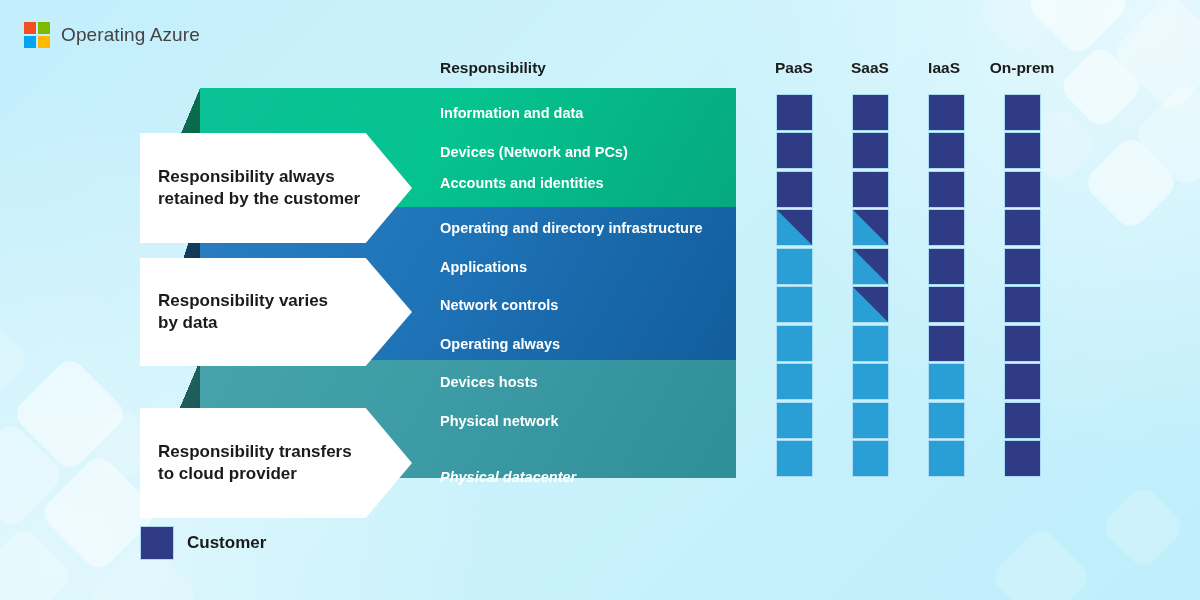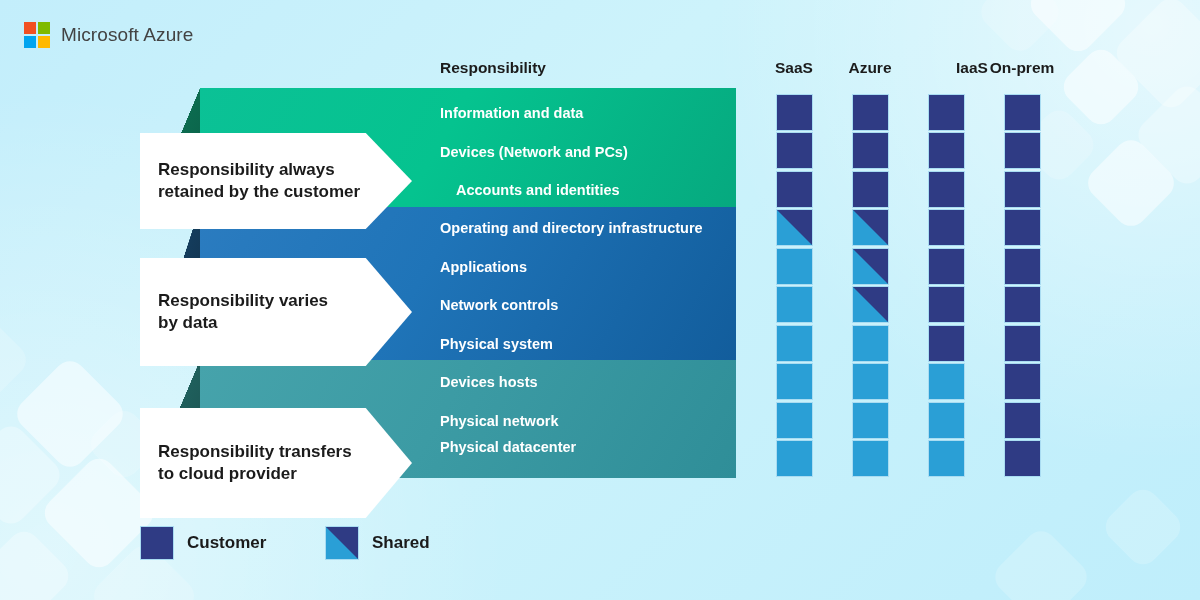--- a/index.html
+++ b/index.html
@@ -139,21 +139,21 @@
     clip-path: polygon(0 0, 83% 0, 100% 50%, 83% 100%, 0 100%);
     filter: drop-shadow(2px 2px 4px rgba(20,60,80,0.13));
   }
   .callout .txt {
     font-size: 17px;
     font-weight: bold;
     color: #1b1b1b;
     line-height: 1.32;
     white-space: pre-line;
   }
-  #callout-1 { top: 133px; height: 96px; }
+  #callout-1 { top: 133px; height: 110px; }
   #callout-2 { top: 258px; height: 108px; }
   #callout-3 { top: 398px; height: 110px; margin-top: 10px; }
 
   
   #matrix {
     position: absolute;
     left: 0; top: 0;
     z-index: 5;
   }
   .cell {
@@ -226,27 +226,27 @@
   <div class="dm faint" style="left:1112px; top:496px;  width:62px;  height:62px;"></div>
 </div>
 
 <div id="brand">
   <span id="ms-logo">
     <i style="background: rgb(242, 80, 34);"></i>
     <i style="background: rgb(127, 186, 0);"></i>
     <i style="background: rgb(0, 164, 239);"></i>
     <i style="background: rgb(255, 185, 0);"></i>
   </span>
-  <span id="brand-text">Microsoft Azure</span>
+  <span id="brand-text">Operating Azure</span>
 </div>
 
 <div class="hdr" id="hdr-responsibility">Responsibility</div>
-<div class="hdr col" style="left:749px;">SaaS</div>
-<div class="hdr col" style="left:825px;">Azure</div>
-<div class="hdr col" style="left:927px;">IaaS</div>
+<div class="hdr col" style="left:749px;">PaaS</div>
+<div class="hdr col" style="left:825px;">SaaS</div>
+<div class="hdr col" style="left:870px;text-align:right;">IaaS</div>
 <div class="hdr col" style="left:977px;">On-prem</div>
 
 <div class="band" id="band-green">
   <div class="fold">
       <div class="tri"></div>
     </div>
   <div class="body"></div>
 </div>
 <div class="band" id="band-blue">
   <div class="fold">
@@ -256,28 +256,28 @@
 </div>
 <div class="band" id="band-teal">
   <div class="fold">
       <div class="tri"></div>
     </div>
   <div class="body"></div>
 </div>
 
 <div class="row-label" style="top:106px;">Information and data</div>
 <div class="row-label" style="top:145px;">Devices (Network and PCs)</div>
-<div class="row-label" style="top:183px;margin-left:16px;">Accounts and identities</div>
+<div class="row-label" style="top:176px;">Accounts and identities</div>
 <div class="row-label" style="top:221px;">Operating and directory infrastructure</div>
 <div class="row-label" style="top:260px;">Applications</div>
 <div class="row-label" style="top:298px;">Network controls</div>
-<div class="row-label" style="top:337px;">Physical system</div>
+<div class="row-label" style="top:337px;">Operating always</div>
 <div class="row-label" style="top:375px;">Devices hosts</div>
 <div class="row-label" style="top:414px;">Physical network</div>
-<div class="row-label" style="top:440px;">Physical datacenter</div>
+<div class="row-label" style="top:470px;font-style:italic;">Physical datacenter</div>
 
 <div class="callout" id="callout-1">
   <span class="txt">Responsibility always
 retained by the customer</span>
 </div>
 <div class="callout" id="callout-2">
   <span class="txt">Responsibility varies
 by data</span>
 </div>
 <div class="callout" id="callout-3">
@@ -326,17 +326,13 @@
     <div class="cell microsoft" title="Physical datacenter / PaaS: microsoft" style="left: 852px; top: 440px;"></div>
     <div class="cell microsoft" title="Physical datacenter / IaaS: microsoft" style="left: 928px; top: 440px;"></div>
     <div class="cell customer" title="Physical datacenter / On-prem: customer" style="left: 1004px; top: 440px;"></div>
   </div>
 
 <div id="legend">
   <div class="legend-item">
     <span class="legend-swatch customer"></span>
     <span class="legend-label">Customer</span>
   </div>
-  <div class="legend-item">
-    <span class="legend-swatch shared"></span>
-    <span class="legend-label">Shared</span>
-  </div>
 </div>
 
 </body></html>

